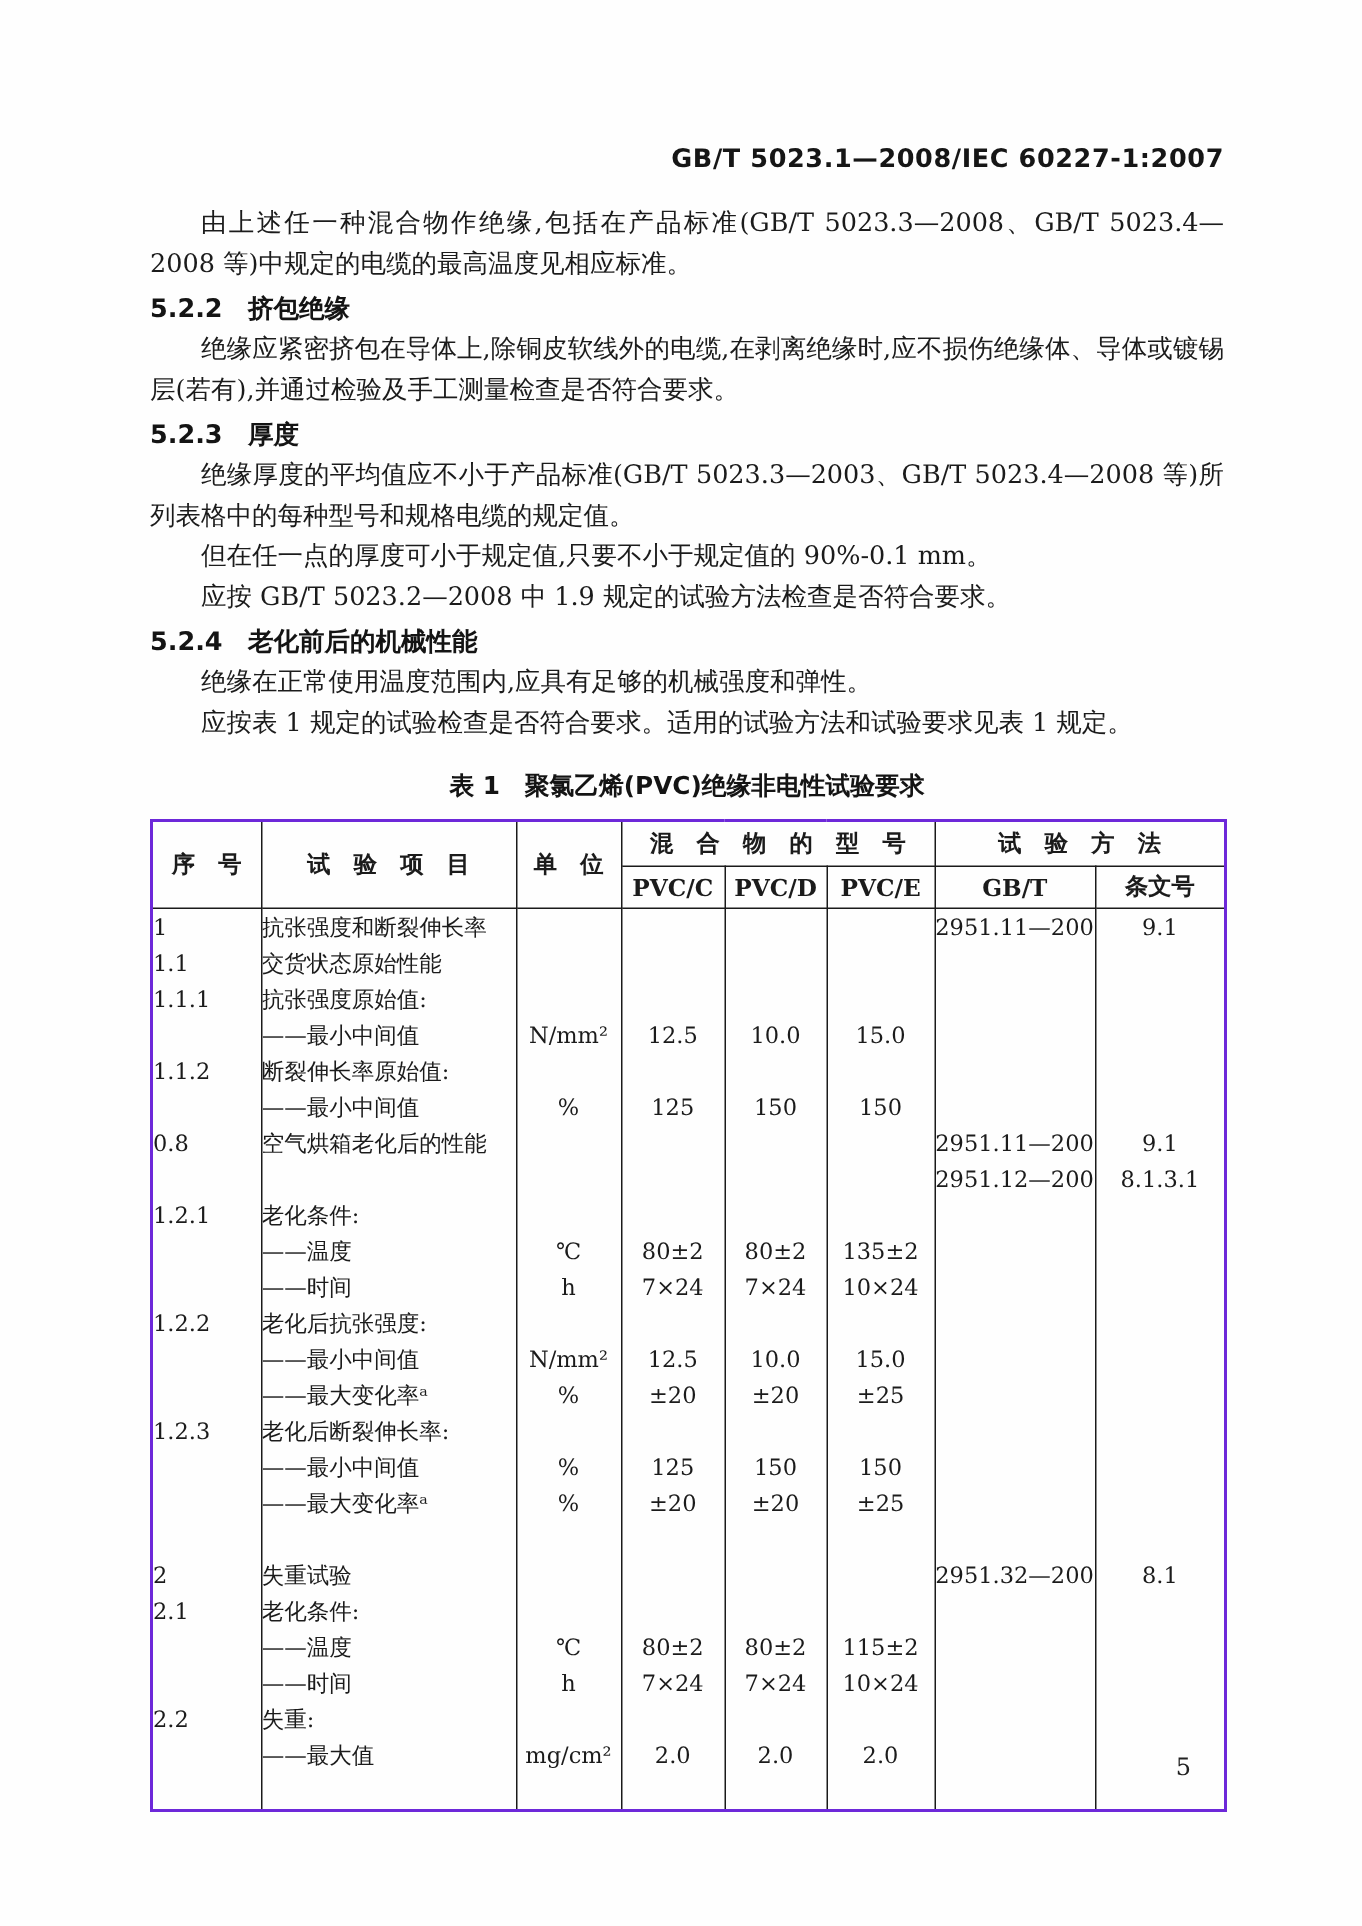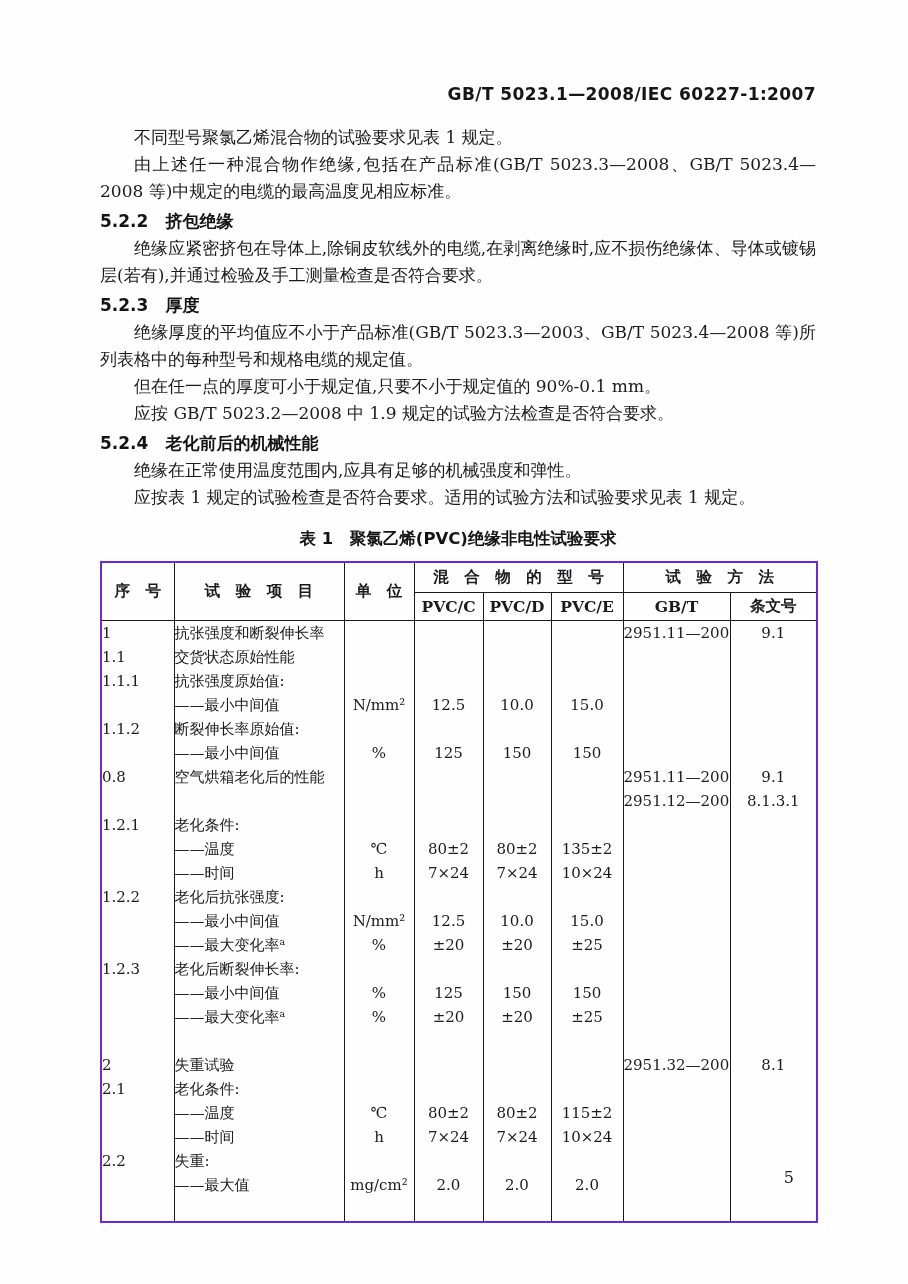--- a/index.html
+++ b/index.html
@@ -2,21 +2,21 @@
 <html><head>
 <meta charset="utf-8">
 <style>
   html,body{margin:0;padding:0;}
   body{
     width:908px;height:1284px;background:#ffffff;
     font-family:"DejaVu Serif","Liberation Serif",serif;
     color:#1c1c1c;
   }
   .page{position:relative;width:908px;height:1284px;overflow:hidden;background:#fefefe;}
-  .content{position:absolute;left:100px;top:84px;width:716px;}
+  .content{position:absolute;left:100px;top:96px;width:716px;}
   .doc-header{
     text-align:right;font-weight:bold;font-size:17px;letter-spacing:.4px;
     font-family:"DejaVu Sans","Liberation Sans",sans-serif;color:#161616;
   }
   .para{
     margin:0;font-size:17px;line-height:27px;text-indent:2em;
     text-align:justify;color:#1b1b1b;
   }
   #blocks{margin-top:20px;}
   .sec-heading{
@@ -52,21 +52,20 @@
 </style>
 </head>
 <body>
 
 <div class="page">
   <div class="content">
 
     <div class="doc-header">GB/T 5023.1—2008/IEC 60227-1:2007</div>
 
     <div id="blocks">
-        <p class="para">不同型号聚氯乙烯混合物的试验要求见表 1 规定。</p>
         <p class="para">由上述任一种混合物作绝缘,包括在产品标准(GB/T 5023.3—2008、GB/T 5023.4—2008 等)中规定的电缆的最高温度见相应标准。</p>
         <div class="sec-heading">5.2.2　挤包绝缘</div>
         <p class="para">绝缘应紧密挤包在导体上,除铜皮软线外的电缆,在剥离绝缘时,应不损伤绝缘体、导体或镀锡层(若有),并通过检验及手工测量检查是否符合要求。</p>
         <div class="sec-heading">5.2.3　厚度</div>
         <p class="para">绝缘厚度的平均值应不小于产品标准(GB/T 5023.3—2003、GB/T 5023.4—2008 等)所列表格中的每种型号和规格电缆的规定值。</p>
         <p class="para">但在任一点的厚度可小于规定值,只要不小于规定值的 90%-0.1 mm。</p>
         <p class="para">应按 GB/T 5023.2—2008 中 1.9 规定的试验方法检查是否符合要求。</p>
         <div class="sec-heading">5.2.4　老化前后的机械性能</div>
         <p class="para">绝缘在正常使用温度范围内,应具有足够的机械强度和弹性。</p>
         <p class="para">应按表 1 规定的试验检查是否符合要求。适用的试验方法和试验要求见表 1 规定。</p>

